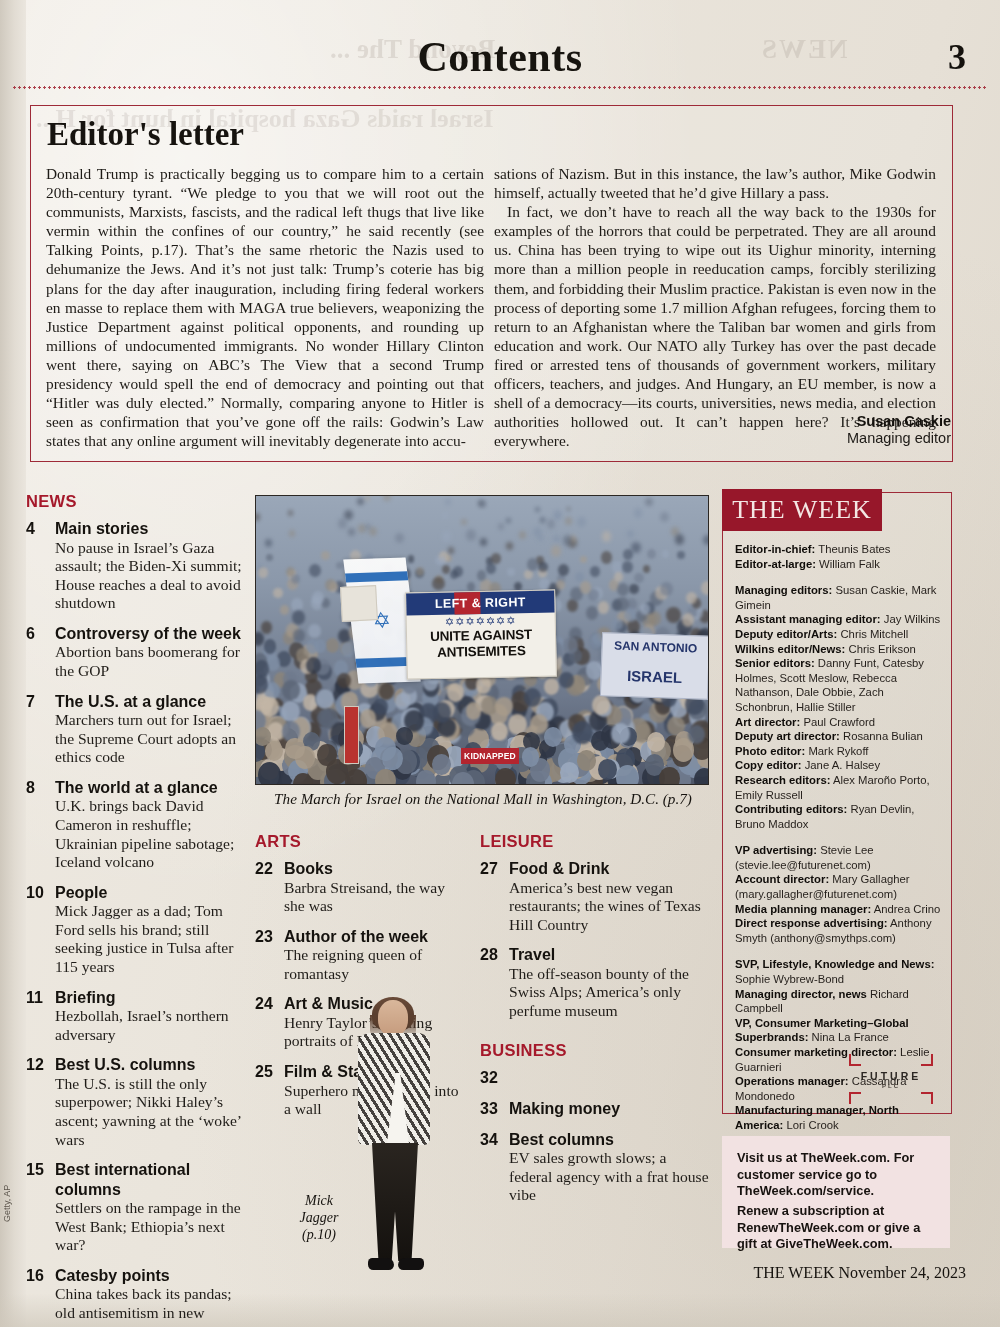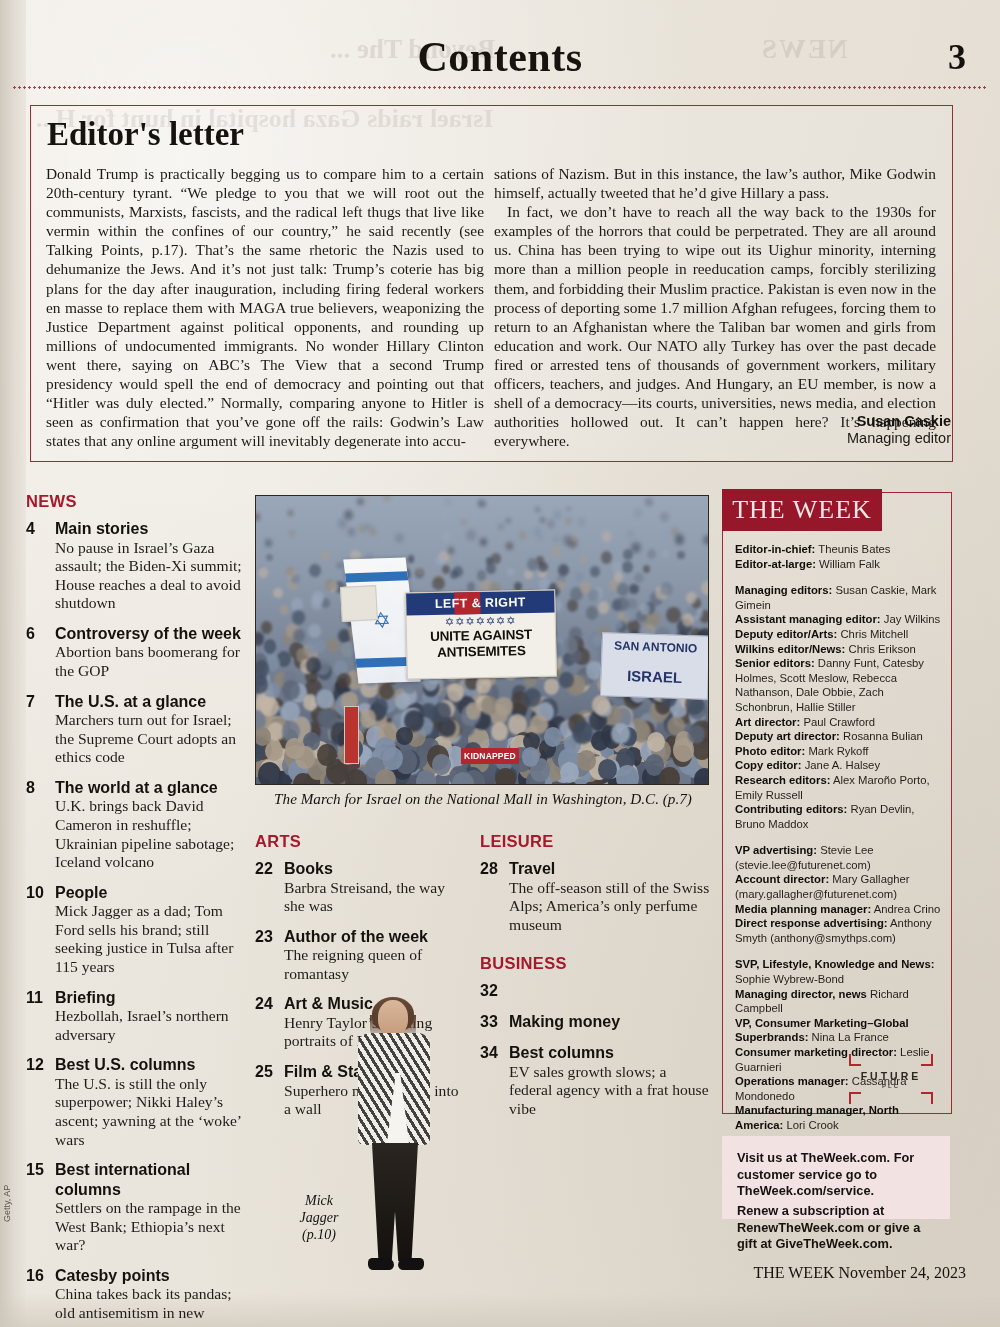--- a/index.html
+++ b/index.html
@@ -216,21 +216,21 @@
     letter-spacing:2px;color:#4a433c;
   }
   .brk{position:absolute;width:10px;height:10px;border:2.4px solid #b3252f;}
   .brk.tl{left:4px;top:2px;border-right:0;border-top:0;}
   .brk.tr{right:4px;top:2px;border-left:0;border-top:0;}
   .brk.bl{left:4px;bottom:2px;border-right:0;border-bottom:0;}
   .brk.br{right:4px;bottom:2px;border-left:0;border-bottom:0;}
 
   
   .promo{
-    position:absolute;left:722px;top:1136px;width:228px;height:83px;
+    position:absolute;left:722px;top:1136px;width:228px;height:112px;
     background:#f2e2e2;
   }
   .promo p{
     margin:0;font-family:"Liberation Sans", sans-serif;font-weight:700;
     font-size:12.8px;line-height:16.5px;color:#17120f;
   }
   .promo .p1{position:absolute;left:15px;top:14px;width:205px;}
   .promo .p2{position:absolute;left:15px;top:67px;width:205px;}
   .footer{
     position:absolute;right:34px;top:1264px;
@@ -366,24 +366,31 @@
           <div class="entry-desc">Superhero movies slam into a wall</div>
         </div>
       </div>
     </div>
 </div>
 
 <div class="col col-leisure">
   <div class="sec-head">LEISURE</div>
   <div id="leisure-entries">
       <div class="entry">
+        <div class="entry-no">27</div>
+        <div class="entry-body">
+          <div class="entry-title">Food &amp; Drink</div>
+          <div class="entry-desc">America’s best new vegan restaurants; the wines of Texas Hill Country</div>
+        </div>
+      </div>
+      <div class="entry">
         <div class="entry-no">28</div>
         <div class="entry-body">
           <div class="entry-title">Travel</div>
-          <div class="entry-desc">The off-season still of the Swiss Alps; America’s only perfume museum</div>
+          <div class="entry-desc">The off-season bounty of the Swiss Alps; America’s only perfume museum</div>
         </div>
       </div>
     </div>
   <div class="sec-head" style="margin-top:20px;">BUSINESS</div>
   <div id="business-entries">
       <div class="entry">
         <div class="entry-no">32</div>
       </div>
       <div class="entry">
         <div class="entry-no">33</div>

